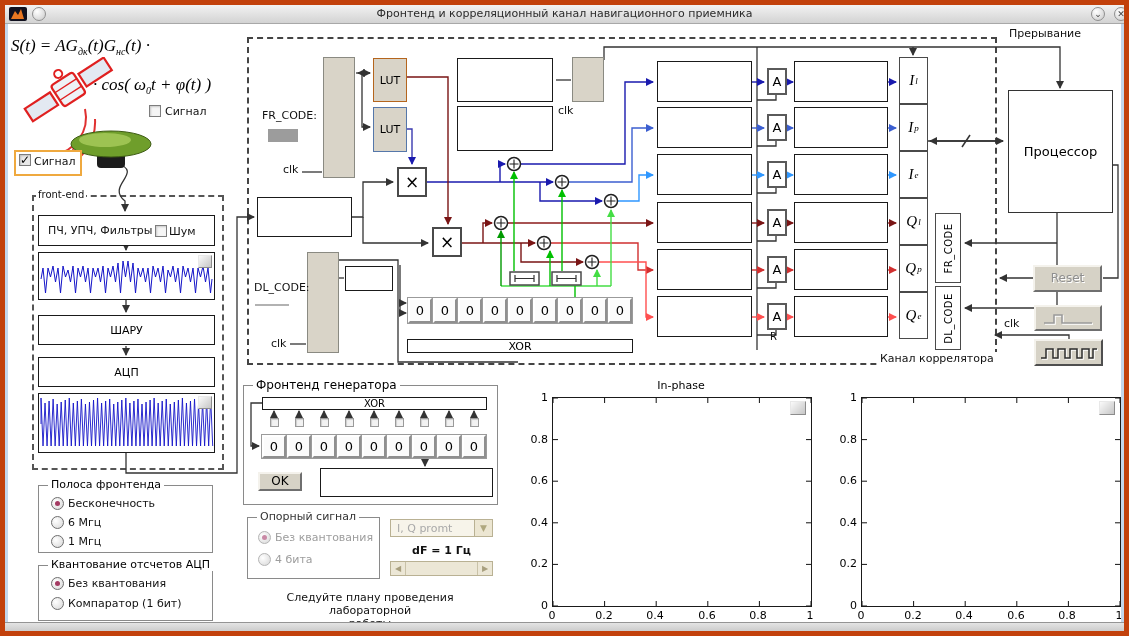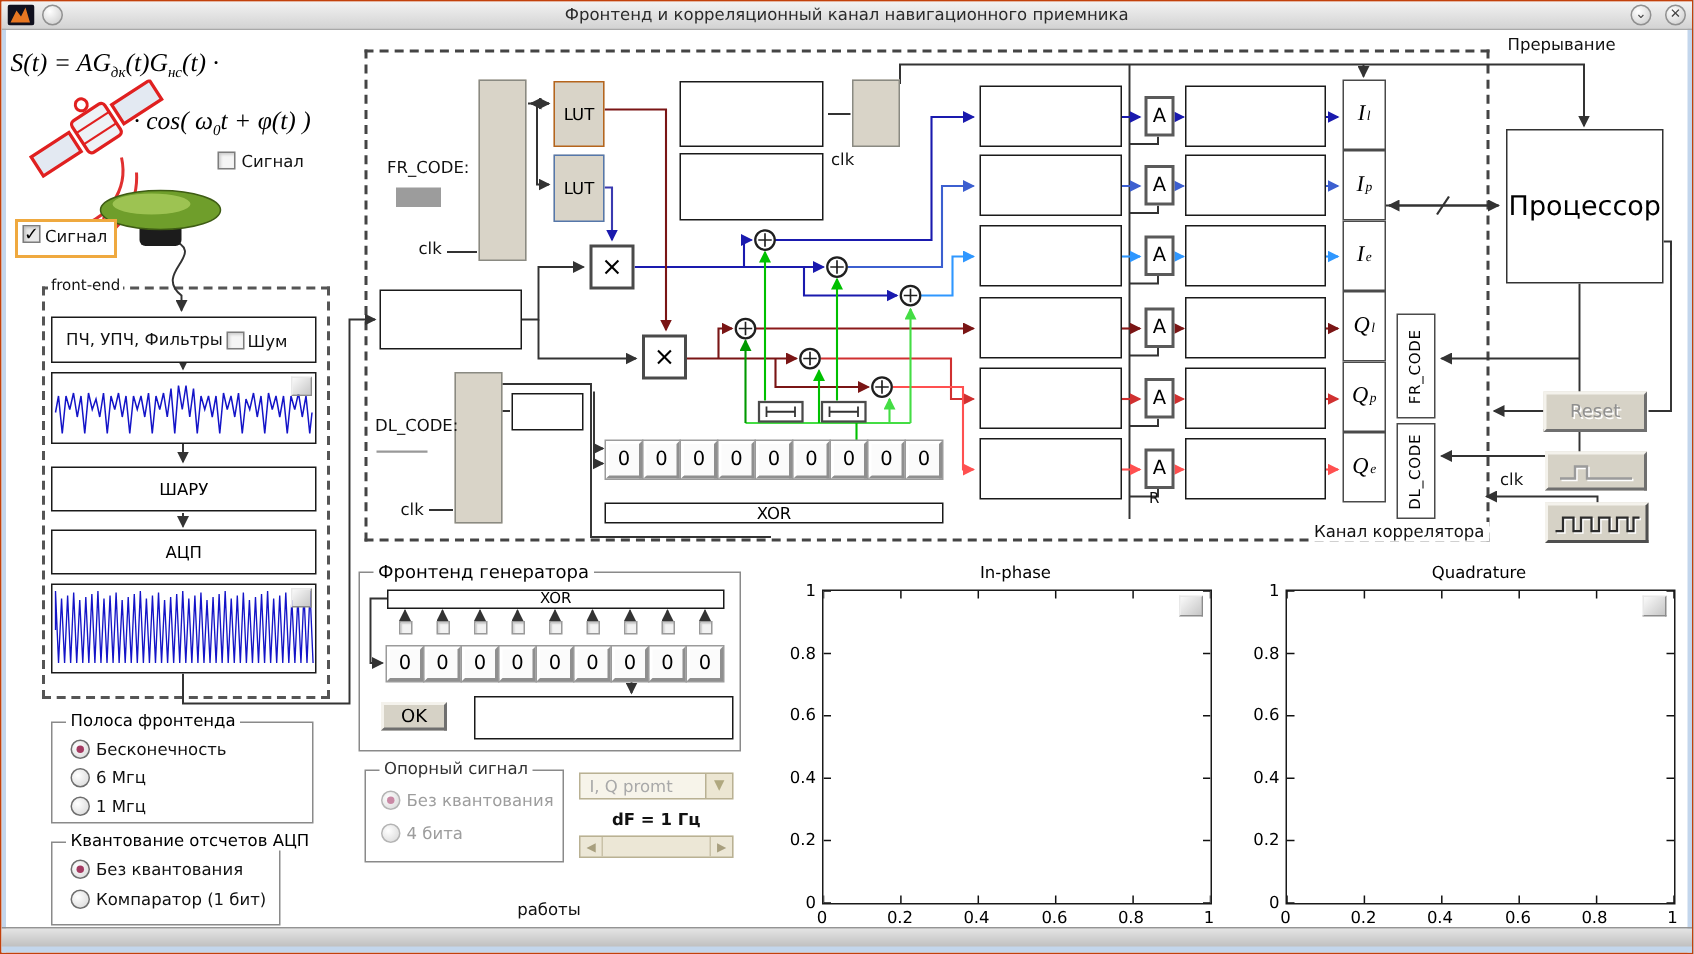--- a/index.html
+++ b/index.html
@@ -1,16 +1,16 @@
 <!DOCTYPE html>
 <html><head>
 <meta charset="utf-8">
 <style>
   html,body{margin:0;padding:0;background:#9aa7b8;font-family:"DejaVu Sans","Liberation Sans",sans-serif;}
-  #app{position:relative;width:1129px;height:636px;background:#fff;overflow:hidden;border:1px solid #c2410c;box-sizing:border-box;}
+  #app{position:relative;width:1129px;height:636px;background:#fff;overflow:hidden;border:5px solid #c2410c;box-sizing:border-box;}
   .abs{position:absolute;}
   .lbl{position:absolute;font-size:11px;color:#111;white-space:nowrap;}
   .blk{position:absolute;background:#fff;border:1px solid #1a1a1a;box-sizing:border-box;}
   .gblk{position:absolute;background:#d9d4c8;border:1px solid #8a8a82;box-sizing:border-box;}
   .cntr{display:flex;align-items:center;justify-content:center;}
   
   #titlebar{position:absolute;left:0;top:0;width:100%;height:18px;background:linear-gradient(#f2f2f2,#d3d3d3);border-bottom:1px solid #a8a8a8;z-index:9;}
   #title{position:absolute;left:0;top:2px;width:100%;text-align:center;font-size:11px;color:#2b2b2b;}
   .winbtn{position:absolute;top:2px;width:14px;height:14px;border-radius:50%;background:radial-gradient(circle at 35% 30%,#ffffff,#c9c9c9);border:1px solid #909090;font-size:9px;line-height:13px;text-align:center;color:#444;box-sizing:border-box;}
   
@@ -304,21 +304,21 @@
     <div class="radio sel" style="left:12px;top:11px">
         <i class="dot"></i>
       </div>
     <span class="lbl" style="left:29px;top:11px">Бесконечность</span>
     <div class="radio" style="left:12px;top:30px"></div>
     <span class="lbl" style="left:29px;top:30px">6 Мгц</span>
     <div class="radio" style="left:12px;top:49px"></div>
     <span class="lbl" style="left:29px;top:49px">1 Мгц</span>
   </div>
 
-  <div class="fset z2" style="left:33px;top:560px;width:153px;height:56px">
+  <div class="fset z2" style="left:33px;top:560px;width:175px;height:56px">
     <span class="legend">Квантование отсчетов АЦП</span>
     <div class="radio sel" style="left:12px;top:11px">
         <i class="dot"></i>
       </div>
     <span class="lbl" style="left:29px;top:11px">Без квантования</span>
     <div class="radio" style="left:12px;top:31px"></div>
     <span class="lbl" style="left:29px;top:31px">Компаратор (1 бит)</span>
   </div>
 
   <div class="dashbox" style="left:242px;top:32px;width:750px;height:328px;border-color:#444"></div>
@@ -423,21 +423,21 @@
       <sub>e</sub>
     </div>
 
   <div class="vport z2" style="top:208px;height:70px">
       <span>FR_CODE</span>
     </div>
   <div class="vport z2" style="top:281px;height:64px">
       <span>DL_CODE</span>
     </div>
 
-  <div class="blk z2 cntr" style="left:1003px;top:85px;width:105px;height:103px;font-size:18px;border-color:#333">Процессор</div>
+  <div class="blk z2 cntr" style="left:1003px;top:85px;width:105px;height:123px;font-size:13px;border-color:#333">Процессор</div>
   <div class="btn3d z2" style="left:1028px;top:260px;width:69px;height:27px;font-size:12px;line-height:23px;color:#8f8f8f;text-shadow:1px 1px 0 #fff">Reset</div>
   <span class="lbl z2" style="left:999px;top:312px">clk</span>
   <div class="btn3d z2" style="left:1029px;top:300px;width:68px;height:26px">
     <svg width="62" height="22">
       <path d="M7,16 h10 v-8 h8 v8 h30" stroke="#fff" stroke-width="1.6" fill="none" transform="translate(1,1)"></path>
       <path d="M7,16 h10 v-8 h8 v8 h30" stroke="#9b9b9b" stroke-width="1.6" fill="none"></path>
     </svg>
   </div>
   <div class="btn3d z2" style="left:1029px;top:334px;width:69px;height:27px;border-color:#f4f2ec #4f4f4f #4f4f4f #f4f2ec">
     <svg width="63" height="23">
@@ -503,21 +503,21 @@
     <span class="val">I, Q promt</span>
     <span class="arr">▼</span>
   </div>
   <div class="lbl z2" style="left:385px;top:539px;width:103px;text-align:center;font-weight:bold">dF = 1 Гц</div>
   <div class="slider z2" style="left:385px;top:556px;width:103px;height:15px">
     <span class="sa l">◀</span>
     <span class="sa r">▶</span>
   </div>
 
   <div class="lbl z2" style="left:245px;top:586px;width:240px;text-align:center;white-space:normal">
-    <br><span>работы</span>
+    <span>Следуйте плану проведения лабораторной</span><br><span>работы</span>
   </div>
 
   <div class="plot z2" style="left:522px;top:372px">
     <div class="ptitle">In-phase</div>
     <div class="axes"><svg class="axes-svg" width="258" height="208">
           <path d="M0,0V5M0,208V203M0,0H5M258,0H253M51.6,0V5M51.6,208V203M0,41.6H5M258,41.6H253M103.2,0V5M103.2,208V203M0,83.2H5M258,83.2H253M154.79999999999998,0V5M154.79999999999998,208V203M0,124.8H5M258,124.8H253M206.4,0V5M206.4,208V203M0,166.4H5M258,166.4H253M258,0V5M258,208V203M0,208H5M258,208H253" stroke="#111" fill="none"></path>
         </svg></div>
     <span class="yt" style="top:14px">1</span>
     <span class="yt" style="top:56px">0.8</span>
     <span class="yt" style="top:97px">0.6</span>
@@ -527,21 +527,20 @@
     <span class="xt" style="left:13px">0</span>
     <span class="xt" style="left:65px">0.2</span>
     <span class="xt" style="left:116px">0.4</span>
     <span class="xt" style="left:168px">0.6</span>
     <span class="xt" style="left:219px">0.8</span>
     <span class="xt" style="left:271px">1</span>
     <div class="pbtn" style="left:263px;top:24px"></div>
   </div>
 
   <div class="plot z2" style="left:831px;top:372px">
-    <div class="ptitle">Quadrature</div>
     <div class="axes"><svg class="axes-svg" width="258" height="208">
           <path d="M0,0V5M0,208V203M0,0H5M258,0H253M51.6,0V5M51.6,208V203M0,41.6H5M258,41.6H253M103.2,0V5M103.2,208V203M0,83.2H5M258,83.2H253M154.79999999999998,0V5M154.79999999999998,208V203M0,124.8H5M258,124.8H253M206.4,0V5M206.4,208V203M0,166.4H5M258,166.4H253M258,0V5M258,208V203M0,208H5M258,208H253" stroke="#111" fill="none"></path>
         </svg></div>
     <span class="yt" style="top:14px">1</span>
     <span class="yt" style="top:56px">0.8</span>
     <span class="yt" style="top:97px">0.6</span>
     <span class="yt" style="top:139px">0.4</span>
     <span class="yt" style="top:180px">0.2</span>
     <span class="yt" style="top:222px">0</span>
     <span class="xt" style="left:13px">0</span>

